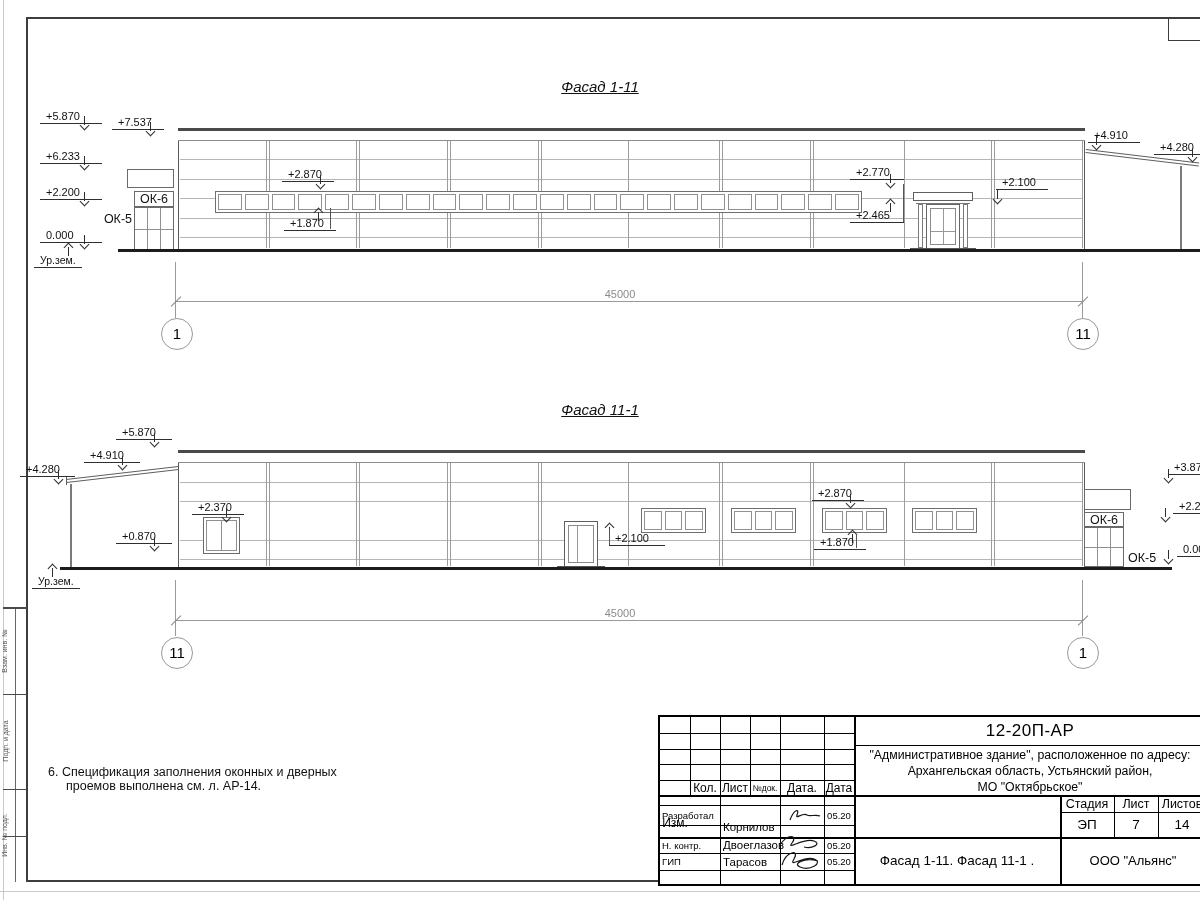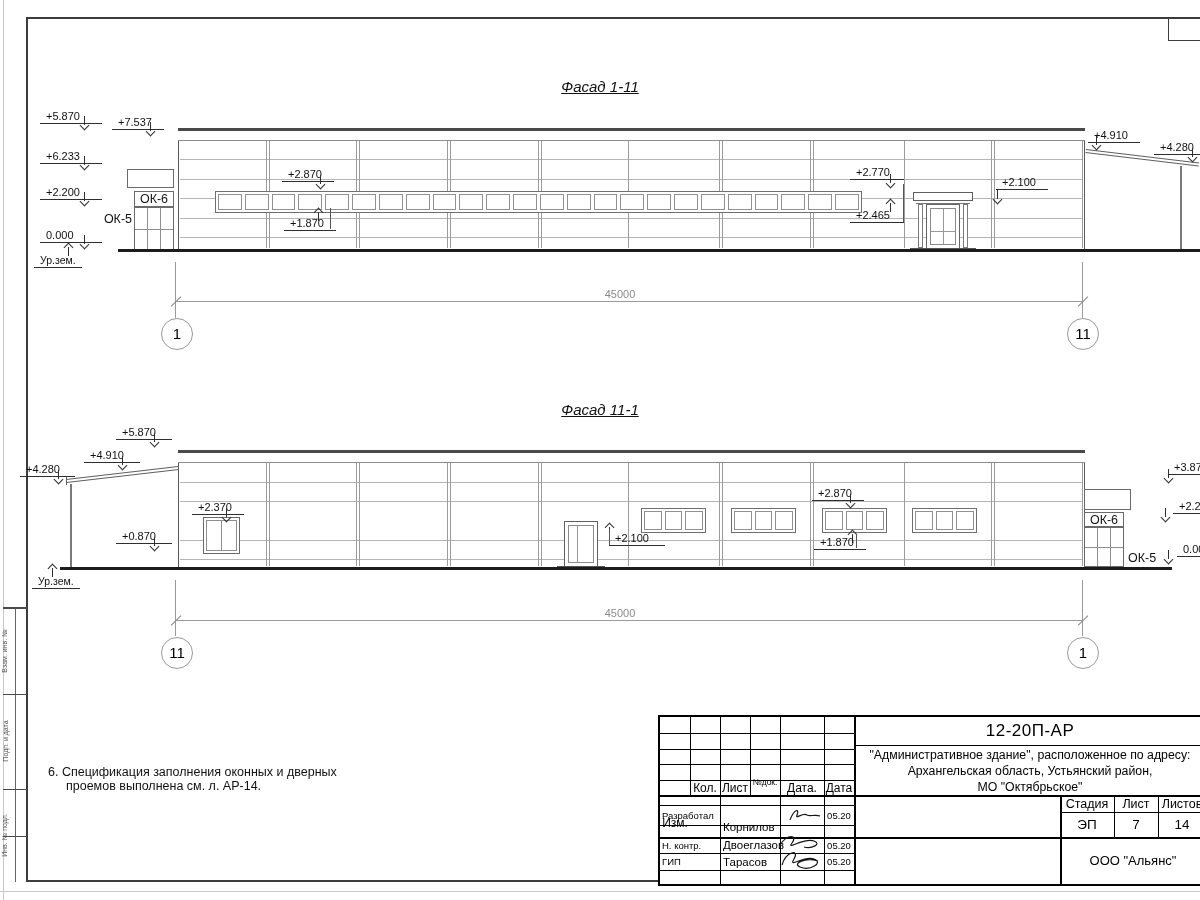--- a/index.html
+++ b/index.html
@@ -309,21 +309,21 @@
     <div class="tbl" style="left:0;top:108px;width:194px;height:1px;"></div>
     <div class="tbl" style="left:0;top:120px;width:546px;height:1.5px;"></div>
     <div class="tbl" style="left:0;top:136px;width:194px;height:1px;"></div>
     <div class="tbl" style="left:0;top:153px;width:194px;height:1px;"></div>
     <div class="tbl" style="left:194px;top:28px;width:352px;height:1px;"></div>
     <div class="tbl" style="left:400px;top:95px;width:146px;height:1px;"></div>
 
     <div class="tbc" style="left:0;top:63px;width:30px;height:15px;font-size:12px;margin-top:35px;">Изм.</div>
     <div class="tbc" style="left:30px;top:63px;width:30px;height:15px;font-size:12px;">Кол.</div>
     <div class="tbc" style="left:60px;top:63px;width:30px;height:15px;font-size:12px;">Лист</div>
-    <div class="tbc" style="left:90px;top:57px;width:30px;height:15px;font-size:8.5px;">№док.</div>
+    <div class="tbc" style="left:90px;top:63px;width:30px;height:15px;font-size:8.5px;">№док.</div>
     <div class="tbc" style="left:120px;top:63px;width:44px;height:15px;font-size:12px;">Дата.</div>
     <div class="tbc" style="left:164px;top:63px;width:30px;height:15px;font-size:12px;">Дата</div>
 
     <div class="tbc" style="left:2px;top:88px;width:58px;height:20px;justify-content:flex-start;font-size:9.5px;">Разработал</div>
     <div class="tbc" style="left:63px;top:100px;width:57px;height:20px;justify-content:flex-start;font-size:11.5px;">Корнилов</div>
     <div class="tbc" style="left:164px;top:88px;width:30px;height:20px;font-size:9.5px;">05.20</div>
     <div class="tbc" style="left:2px;top:120px;width:58px;height:16px;justify-content:flex-start;font-size:9.5px;">Н. контр.</div>
     <div class="tbc" style="left:63px;top:120px;width:57px;height:16px;justify-content:flex-start;font-size:11.5px;">Двоеглазов</div>
     <div class="tbc" style="left:164px;top:120px;width:30px;height:16px;font-size:9.5px;">05.20</div>
     <div class="tbc" style="left:2px;top:136px;width:58px;height:17px;justify-content:flex-start;font-size:9.5px;">ГИП</div>
@@ -342,16 +342,17 @@
       <div style="white-space:nowrap;">"Административное здание", расположенное по адресу:</div>
       <div>Архангельская область, Устьянский район,</div>
       <div>МО "Октябрьское"</div>
     </div>
     <div class="tbc" style="left:400px;top:78px;width:54px;height:17px;font-size:12.5px;">Стадия</div>
     <div class="tbc" style="left:454px;top:78px;width:44px;height:17px;font-size:12.5px;">Лист</div>
     <div class="tbc" style="left:498px;top:78px;width:48px;height:17px;font-size:12.5px;">Листов</div>
     <div class="tbc" style="left:400px;top:95px;width:54px;height:25px;font-size:13.5px;">ЭП</div>
     <div class="tbc" style="left:454px;top:95px;width:44px;height:25px;font-size:13.5px;">7</div>
     <div class="tbc" style="left:498px;top:95px;width:48px;height:25px;font-size:13.5px;">14</div>
+    <div class="tbc" style="left:194px;top:120px;width:206px;height:47px;font-size:13.5px;">Фасад 1-11. Фасад 11-1 .</div>
     <div class="tbc" style="left:400px;top:120px;width:146px;height:47px;font-size:13px;">ООО "Альянс"</div>
   </div>
 
 </div>
 
 </body></html>

